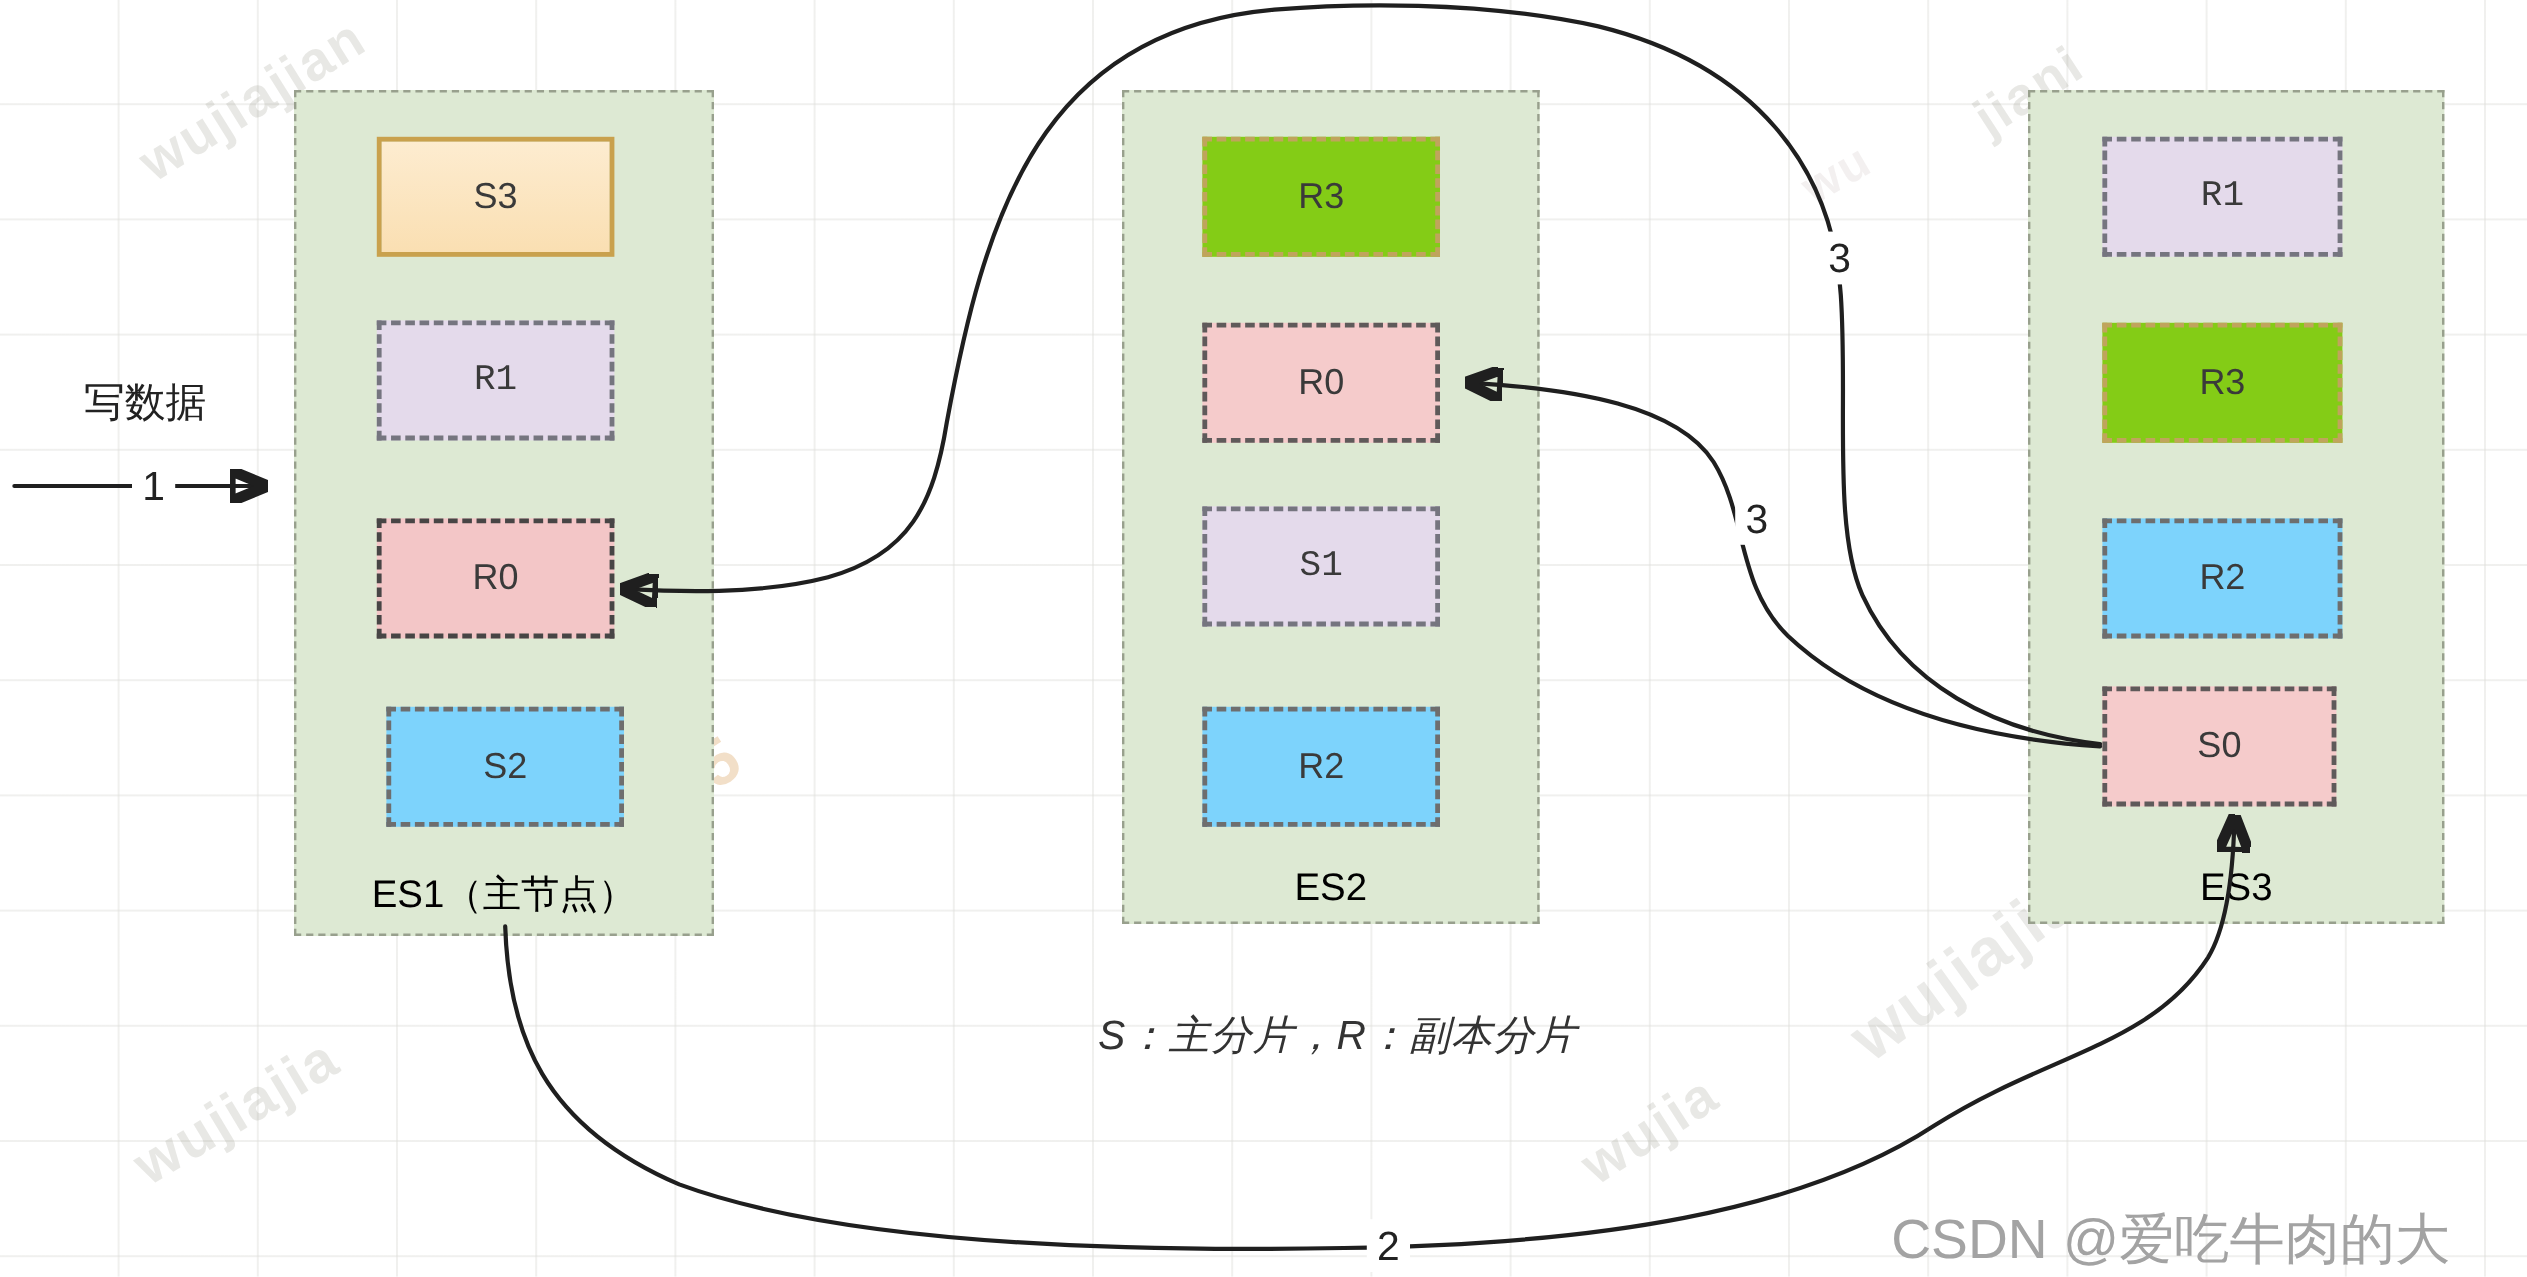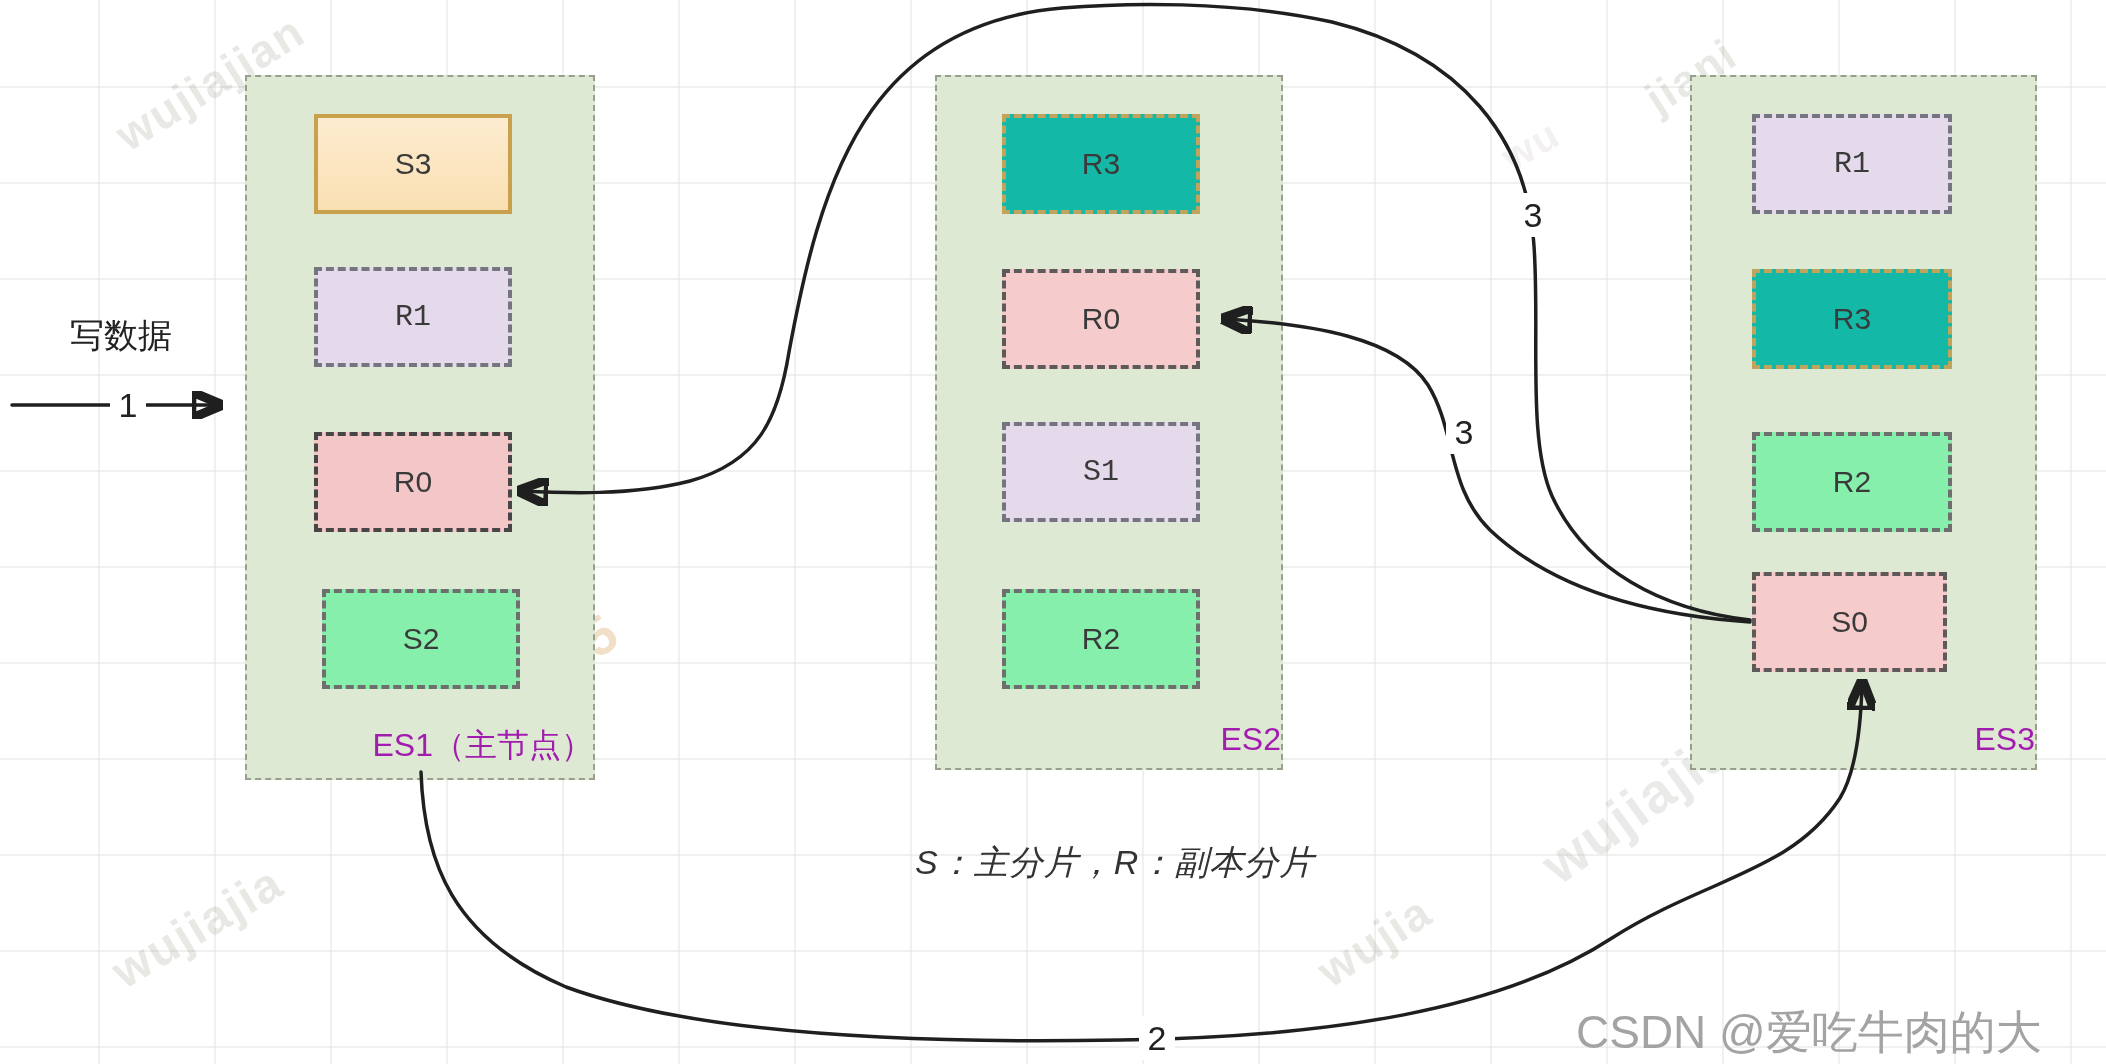--- a/index.html
+++ b/index.html
@@ -19,35 +19,35 @@
     white-space:nowrap;transform-origin:left center;pointer-events:none;
     letter-spacing:2px;
   }
   .wm.orange{color:rgba(213,148,74,0.30);}
   
   .node{
     position:absolute;background:#dde9d3;border:2px dashed #98a08d;
     box-sizing:border-box;
   }
   .node-label{
-    position:absolute;left:0;right:0;bottom:10px;text-align:right;
-    font-size:32px;color:#a21caf;
+    position:absolute;left:0;right:0;bottom:10px;text-align:center;
+    font-size:32px;color:#000000;
   }
   
   .shard{
     position:absolute;box-sizing:border-box;width:198px;height:100px;
     display:flex;align-items:center;justify-content:center;
     font-size:30px;color:#3a3a3a;
   }
   .shard.orange-solid{background:linear-gradient(#fdecd0,#fadfb2);border:4px solid #c9a14d;}
-  .shard.orange-dash {background:#14b8a6;border:4px dashed #c0a45c;}
+  .shard.orange-dash {background:#84cc16;border:4px dashed #c0a45c;}
   .shard.purple      {background:#e4daeb;border:4px dashed #75757f;font-family:Liberation Mono, monospace;}
   .shard.pink        {background:#f5cbcb;border:4px dashed #5f5a5a;}
   .shard.pink-dark   {background:#f3c6c7;border:4px dashed #474545;}
-  .shard.white       {background:#86efac;border:4px dashed #6e6e6e;}
+  .shard.white       {background:#7dd3fc;border:4px dashed #6e6e6e;}
   
   .write-label{position:absolute;font-size:34px;color:#222;}
   .legend{position:absolute;font-size:34px;color:#333;letter-spacing:1px;font-style:italic;}
   .credit{position:absolute;font-size:46px;color:#a3a3a3;white-space:nowrap;margin-left:20px;}
   .arrows{position:absolute;left:0;top:0;pointer-events:none;}
   .arrows path,.arrows line{fill:none;stroke:#1f1f1f;stroke-width:3.5;stroke-linecap:round;}
   .arrows text{font-family:"Liberation Sans","DejaVu Sans",sans-serif;font-size:34px;fill:#222;}
   .arrows rect.gap{fill:#ffffff;}
 </style>
 </head>

